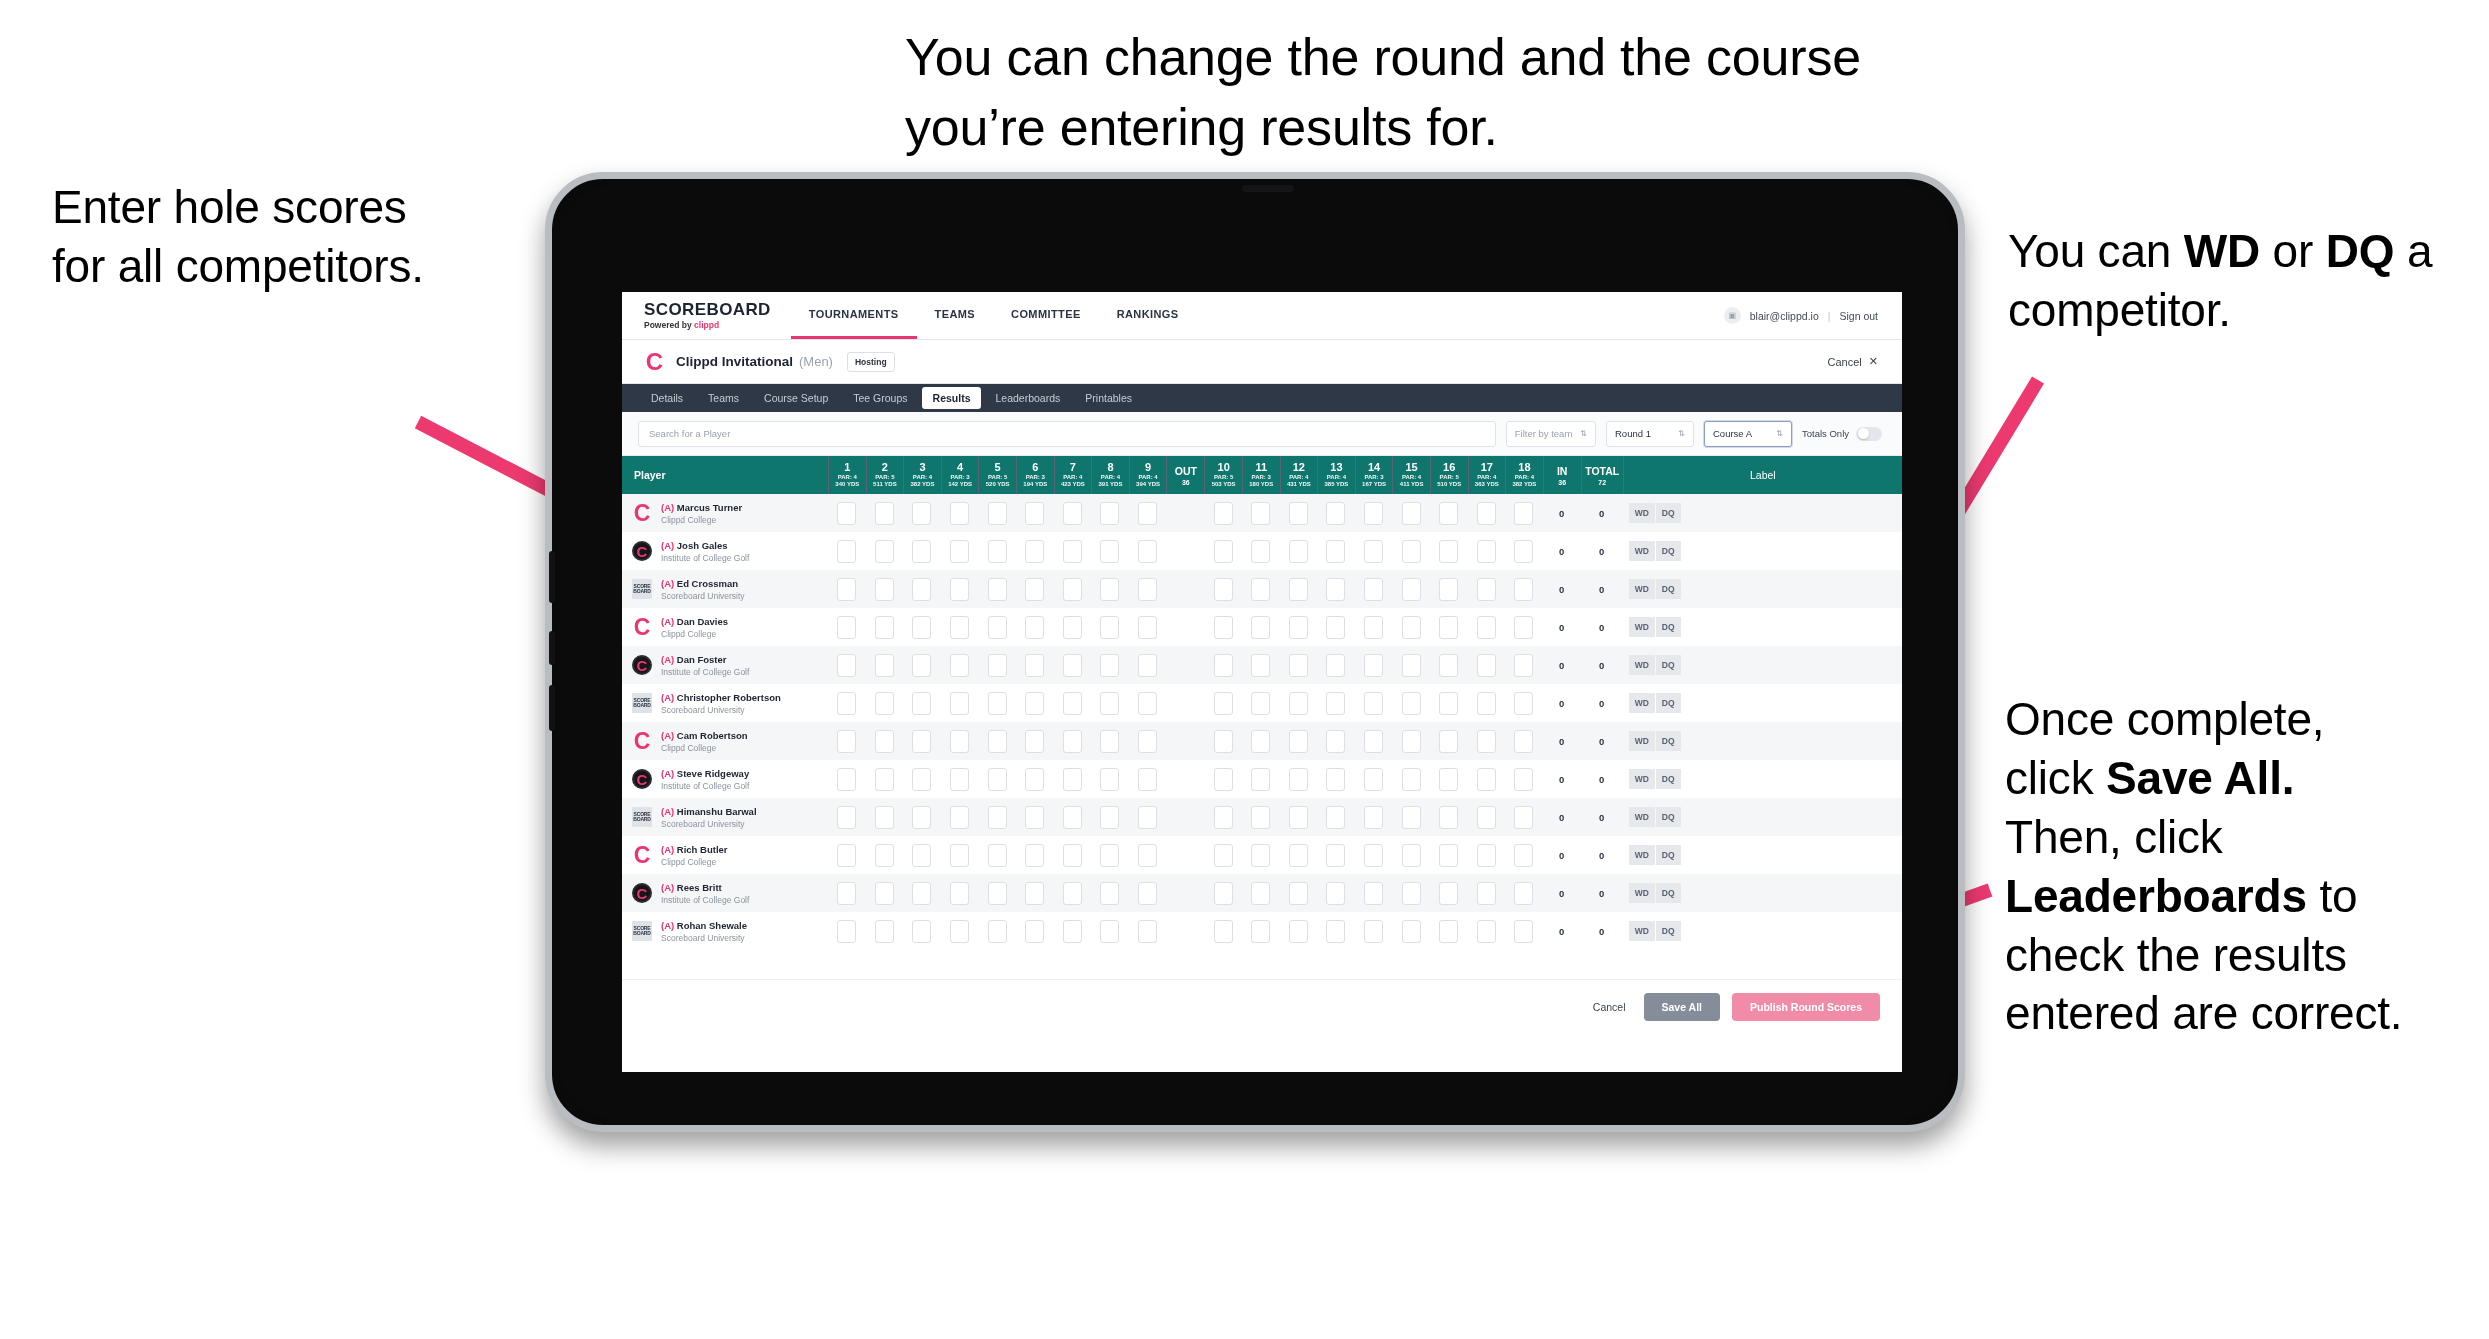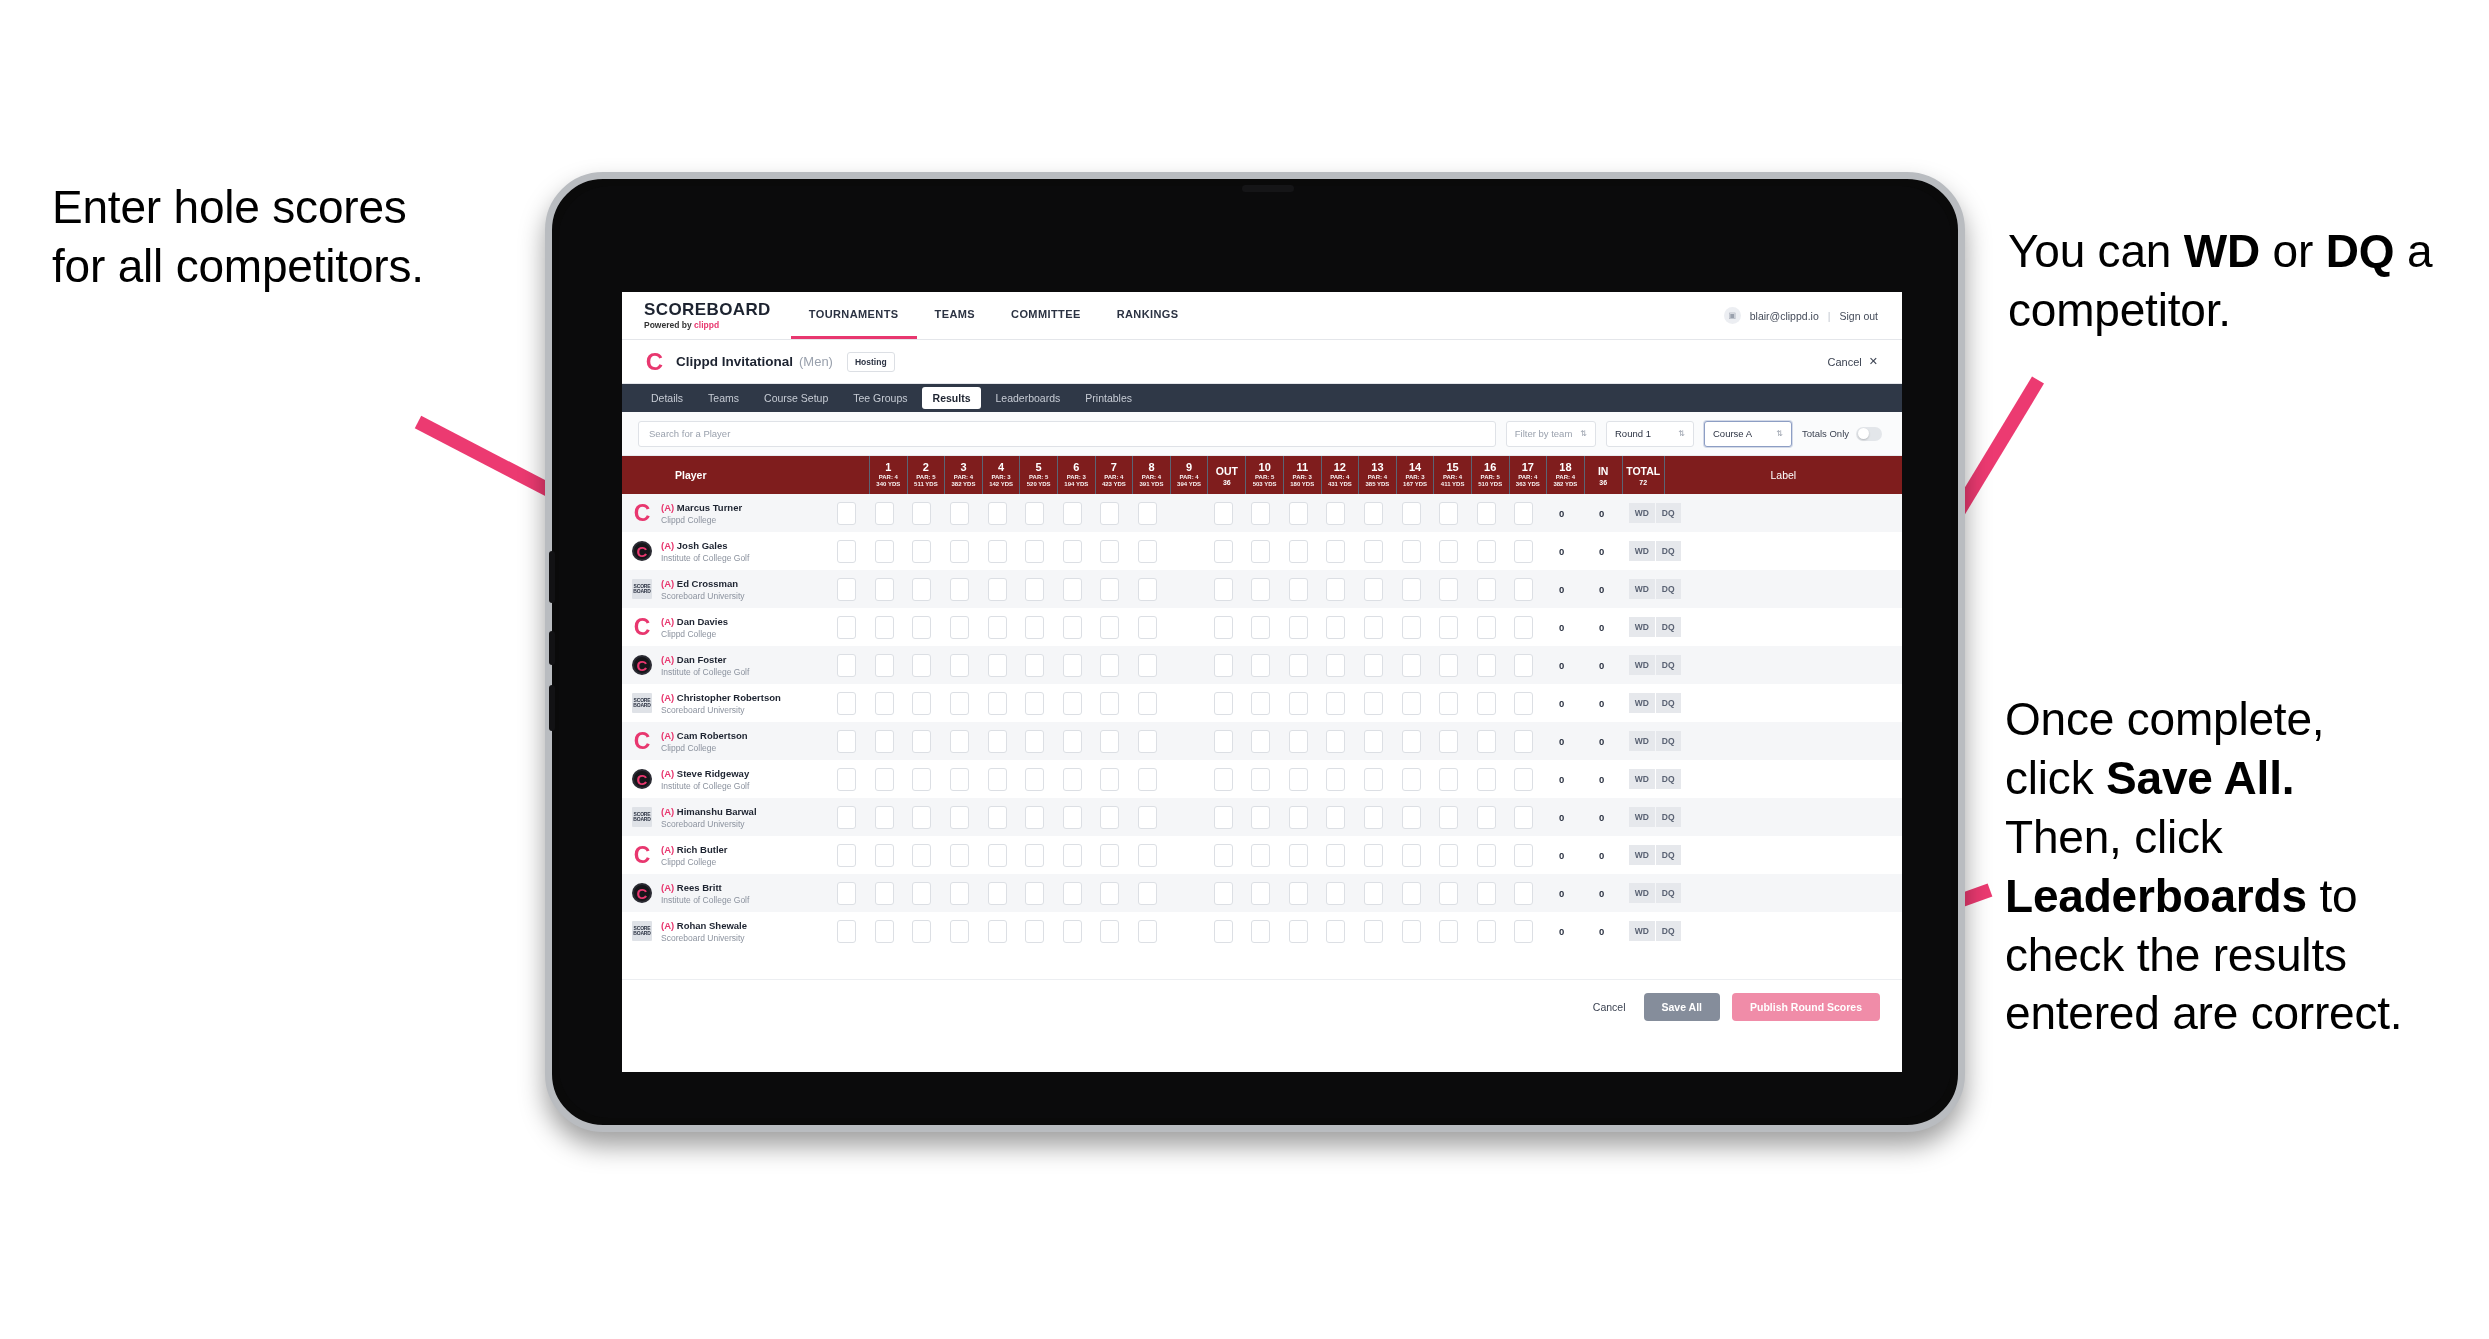--- a/index.html
+++ b/index.html
@@ -156,21 +156,21 @@
     width: 26px; height: 14px; border-radius: 8px; background: #e3e6ea;
     position: relative; cursor: pointer;
   }
   .toggle .knob {
     position: absolute; left: 1.5px; top: 1.5px; width: 11px; height: 11px;
     border-radius: 50%; background: #fff; box-shadow: 0 1px 2px rgba(0,0,0,.2);
   }
 
   
   .table { width: 100%; }
-  .thead { display: flex; background: #7f1d1d; color: #fff; height: 38px; padding-left: 41px; }
+  .thead { display: flex; background: #0f766e; color: #fff; height: 38px; }
   .th-player {
     width: 206px; display: flex; align-items: center; padding-left: 12px;
     font-size: 10.5px; font-weight: bold;
   }
   .th-hole {
     width: 37.6px; border-left: 1px solid #5b6474;
     display: flex; flex-direction: column; align-items: center; justify-content: center;
     padding: 3px 0;
   }
   .th-hole .num { font-size: 11px; font-weight: bold; line-height: 1.15; }
@@ -235,20 +235,21 @@
   .btn { border: none; border-radius: 4px; cursor: pointer; font-family: inherit; }
   .btn-cancel { background: transparent; color: #3c4352; font-size: 10.5px; padding: 7px 6px; }
   .btn-save { background: #858d9b; color: #fff; font-size: 10.5px; font-weight: bold; padding: 8px 18px; }
   .btn-publish { background: #f08ca8; color: #fff; font-size: 10.5px; font-weight: bold; padding: 8px 18px; }
 </style>
 </head>
 <body>
 
 <div id="root">
 
+  <div class="annot annot-top">You can change the round and the course you’re entering results for.</div>
   <div class="annot annot-left">Enter hole scores for all competitors.</div>
 
   <div class="annot annot-wd"><span>You can </span><b>WD</b><span> or </span><b>DQ</b><span> a competitor.</span></div>
 
   <div class="annot annot-save"><span>Once complete,</span><br><span>click </span><b>Save All.</b><br><span>Then, click</span><br><b>Leaderboards</b><span> to</span><br><span>check the results</span><br><span>entered are correct.</span></div>
 
   <svg class="arrow-layer" width="2489" height="1339" viewBox="0 0 2489 1339">
     <defs>
       <marker id="ah" markerWidth="5" markerHeight="5" refX="2.2" refY="2.5" orient="auto">
         <path d="M0,0 L5,2.5 L0,5 z" fill="#ec3a71"></path>

